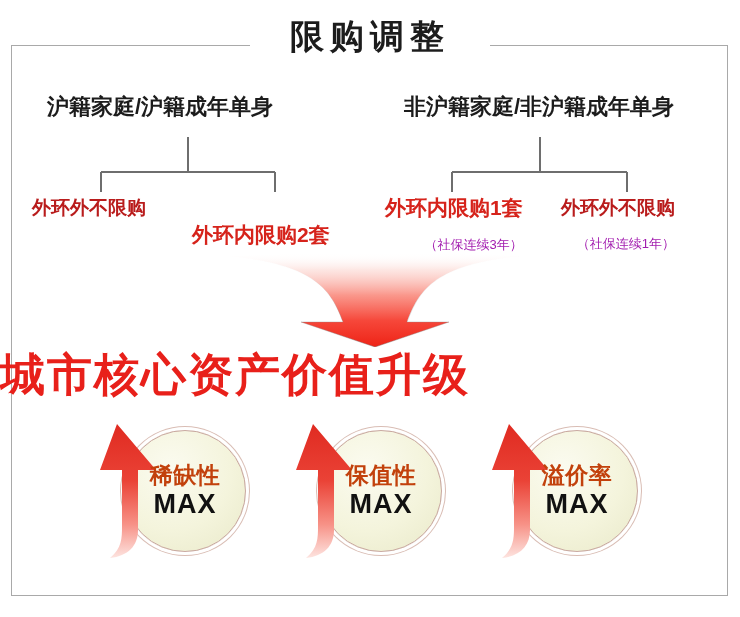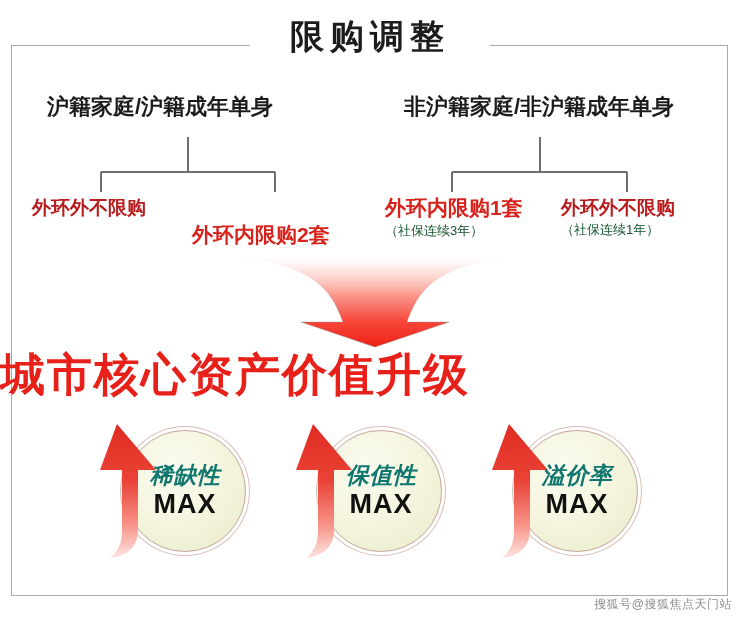--- a/index.html
+++ b/index.html
@@ -69,24 +69,24 @@
     font-weight:bold;
     color:#b91c1c;
   }
   .leaf.red .main{
     font-weight:bold;
     color:#d6231b;
     font-size:21px;
   }
   .leaf .note{
     display:block;
-    margin-top:6px;
+    margin-top:20px;
     font-size:13px;
-    color:#14532d;
-    text-align:left;
+    color:#a21caf;
+    text-align:right;
   }
   .leaf.l1{left:32px; top:198px;}
   .leaf.l2{left:192px;top:197px;margin-top:27px;}
   .leaf.l3{left:385px;top:197px;}
   .leaf.l4{left:561px;top:198px;}
 
   
   .funnel{
     position:absolute;
     left:205px;top:252px;
@@ -139,22 +139,22 @@
     left:54px;top:12px;
     width:122px;height:122px;
     display:flex;
     flex-direction:column;
     align-items:center;
     justify-content:center;
     text-align:center;
     line-height:1.18;
   }
   .badge .txt .cn{
-    font-size:23px;font-weight:bold;color:#0f766e;
-    letter-spacing:0.5px;white-space:nowrap;font-style:italic;
+    font-size:23px;font-weight:bold;color:#c2410c;
+    letter-spacing:0.5px;white-space:nowrap;
   }
   .badge .txt .en{
     font-size:27px;font-weight:bold;color:#111111;
     letter-spacing:1px;white-space:nowrap;
   }
 
   
   .watermark{
     position:absolute;
     right:8px;bottom:4px;
@@ -298,15 +298,14 @@
                  L52,52 L30,52 Z" fill="url(#upGrad2)"></path>
       </svg>
       <div class="txt">
         <span class="cn">溢价率</span>
         <span class="en">MAX</span>
       </div>
     </div>
 
   </div>
 
-  <div class="watermark">搜狐号@搜狐焦点天门站</div>
 
 </div>
 
 </body></html>

